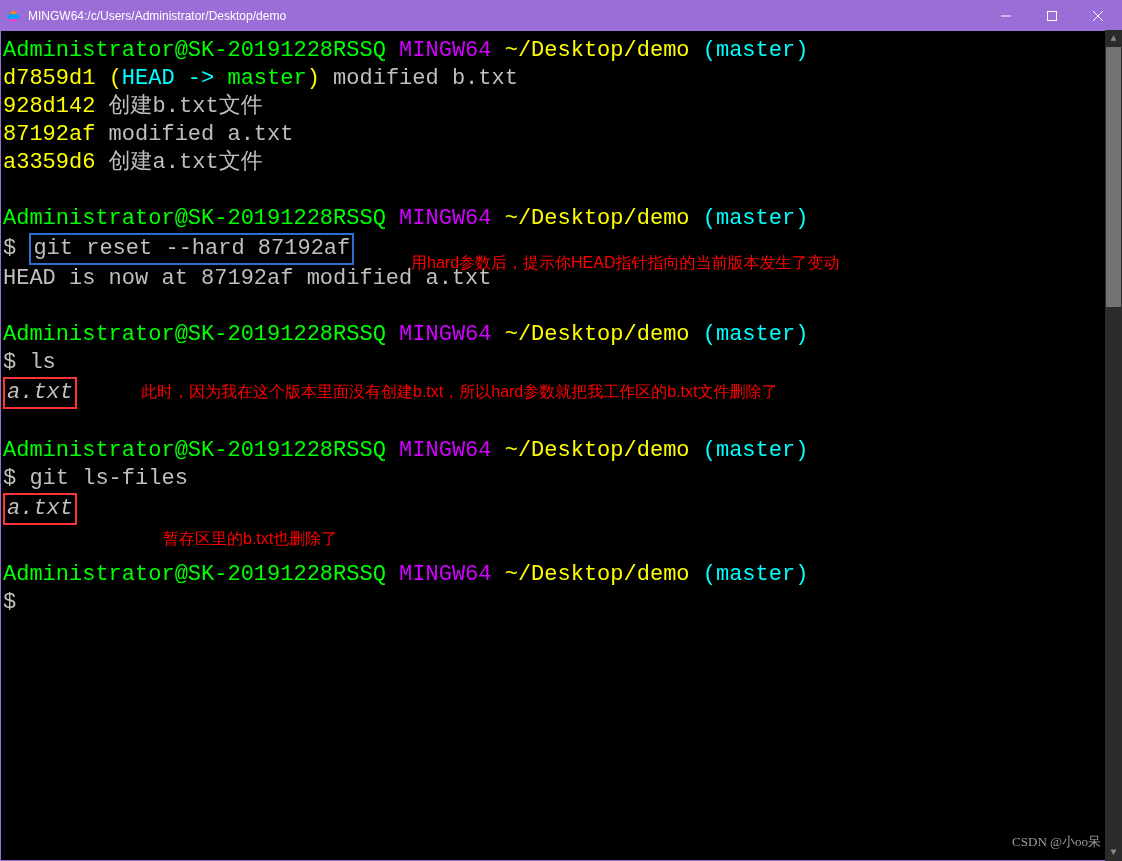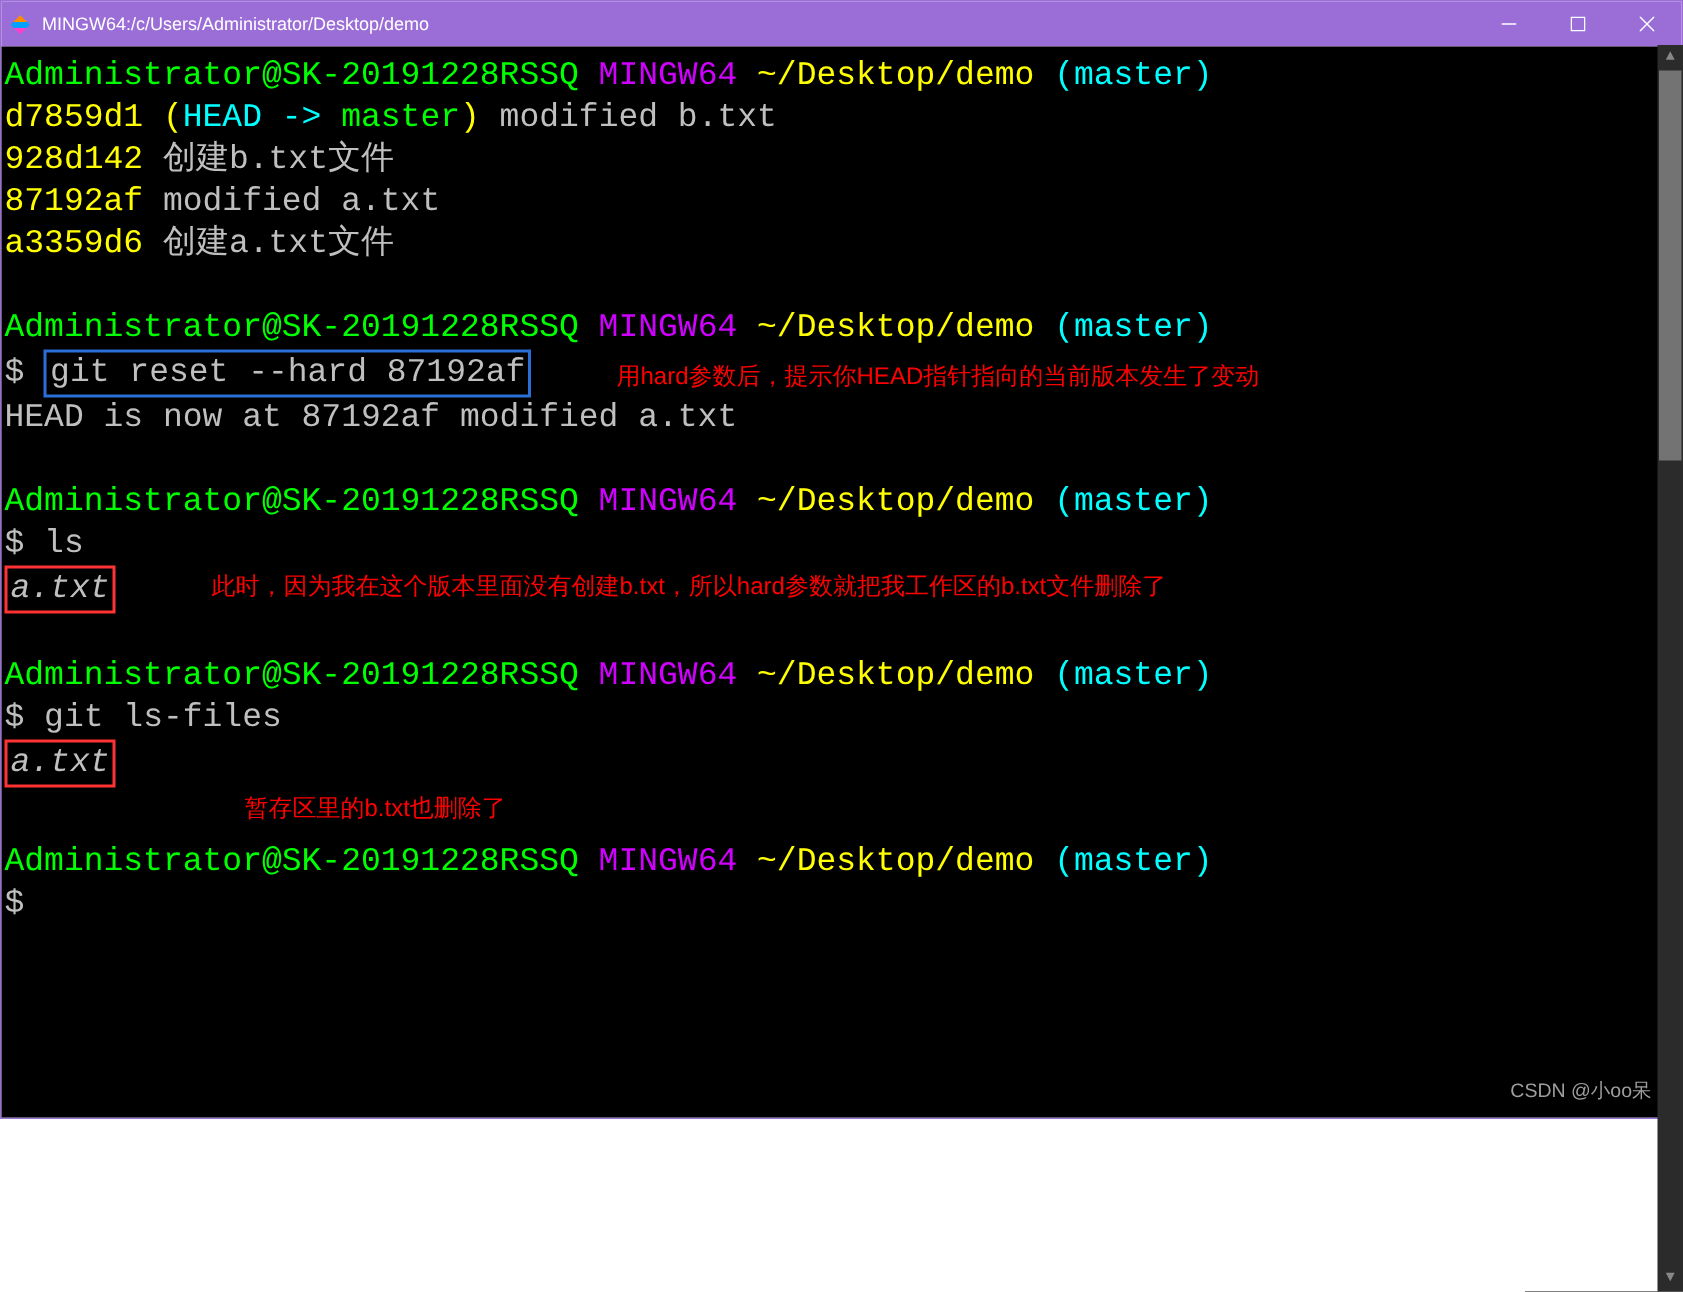--- a/index.html
+++ b/index.html
@@ -1,17 +1,17 @@
 <!DOCTYPE html>
 <html><head>
 <meta charset="utf-8">
 <style>
   * { margin: 0; padding: 0; box-sizing: border-box; }
   html, body { width: 1122px; height: 861px; font-family: Consolas, 'Courier New', monospace; overflow: hidden; }
-  .window { width: 1122px; height: 746px; display: flex; flex-direction: column; border: 1px solid #9b6dd7; }
+  .window { width: 1122px; height: 861px; display: flex; flex-direction: column; border: 1px solid #9b6dd7; }
   .titlebar { height: 30px; background: #9b6dd7; color: #fff; display: flex; align-items: center; font-family: "Segoe UI", Tahoma, sans-serif; font-size: 12px; }
   .titlebar .icon-area { width: 25px; display: flex; justify-content: center; align-items: center; }
   .titlebar .title { flex: 1; padding-left: 2px; }
   .titlebar .controls { display: flex; height: 100%; }
   .titlebar .controls .btn { width: 46px; height: 30px; display: flex; align-items: center; justify-content: center; color: #fff; }
   .terminal { flex: 1; background: #000; color: #bfbfbf; font-size: 22px; line-height: 28px; padding: 16px 0 0 0; overflow: hidden; position: relative; }
   .terminal .content { position: absolute; left: 0; right: 18px; top: 6px; }
   .line { white-space: pre; padding: 0 2px; position: relative; }
   .spacer { height: 28px; }
   .green { color: #00ff00; }
@@ -22,21 +22,21 @@
   .bold { font-weight: normal; }
   .blue-box { border: 2px solid #2a6fd6; padding: 0 2px; display: inline-block; }
   .red-box { border: 2px solid #ff3333; padding: 0 2px; display: inline-block; font-style: italic; }
   .annot { color: #ff0000; font-size: 16px; font-family: "Microsoft YaHei", SimSun, sans-serif; line-height: 20px; }
   .annot-abs { position: absolute; }
   .scrollbar { position: absolute; right: 0; top: 30px; bottom: 0; width: 17px; background: #2b2b2b; }
   .scrollbar .thumb { position: absolute; left: 1px; right: 1px; top: 17px; height: 260px; background: #737373; }
   .scrollbar .arrow { position: absolute; left: 0; right: 0; height: 17px; display: flex; align-items: center; justify-content: center; color: #888; font-size: 10px; }
   .scrollbar .arrow.top { top: 0; }
   .scrollbar .arrow.bottom { bottom: 0; }
-  .watermark { position: absolute; right: 20px; bottom: 4px; color: #9e9e9e; font-family: Liberation Sans, sans-serif; font-size: 13px; }
+  .watermark { position: absolute; right: 20px; bottom: 4px; color: #9e9e9e; font-family: Liberation Serif, serif; font-size: 13px; }
   .icon-diamond { transform: rotate(45deg); width: 9px; height: 9px; background: linear-gradient(135deg, #ff8c00 0 33%, #00a2ff 33% 66%, #ff3ec9 66% 100%); }
 </style>
 </head>
 <body>
 
 <div class="window">
 
   <div class="titlebar">
     <div class="icon-area">
       <div class="icon-diamond"></div>
@@ -67,21 +67,21 @@
 
       <div class="line"><span class="green">Administrator@SK-20191228RSSQ</span><span> </span><span class="magenta">MINGW64</span><span> </span><span class="yellow">~/Desktop/demo</span><span> </span><span class="cyan">(master)</span></div>
       <div class="line"><span class="yellow">d7859d1</span><span> </span><span class="yellow">(</span><span class="cyan bold">HEAD -&gt; </span><span class="green bold">master</span><span class="yellow">)</span><span class="gray"> modified b.txt</span></div>
       <div class="line"><span class="yellow">928d142</span><span class="gray"> 创建b.txt文件</span></div>
       <div class="line"><span class="yellow">87192af</span><span class="gray"> modified a.txt</span></div>
       <div class="line"><span class="yellow">a3359d6</span><span class="gray"> 创建a.txt文件</span></div>
 
       <div class="spacer"></div>
 
       <div class="line"><span class="green">Administrator@SK-20191228RSSQ</span><span> </span><span class="magenta">MINGW64</span><span> </span><span class="yellow">~/Desktop/demo</span><span> </span><span class="cyan">(master)</span></div>
-      <div class="line" style="position:relative;"><span class="gray">$</span><span> </span><span class="blue-box gray">git reset --hard 87192af</span><span class="annot annot-abs" style="left:410px; top:9px;">用hard参数后，提示你HEAD指针指向的当前版本发生了变动</span></div>
+      <div class="line" style="position:relative;"><span class="gray">$</span><span> </span><span class="blue-box gray">git reset --hard 87192af</span><span class="annot annot-abs" style="left:410px; top:20px;">用hard参数后，提示你HEAD指针指向的当前版本发生了变动</span></div>
       <div class="line gray">HEAD is now at 87192af modified a.txt</div>
 
       <div class="spacer"></div>
 
       <div class="line"><span class="green">Administrator@SK-20191228RSSQ</span><span> </span><span class="magenta">MINGW64</span><span> </span><span class="yellow">~/Desktop/demo</span><span> </span><span class="cyan">(master)</span></div>
       <div class="line"><span class="gray">$</span><span> </span><span class="gray">ls</span></div>
       <div class="line" style="position:relative;"><span class="red-box gray">a.txt</span><span class="annot annot-abs" style="left:140px; top:5px;">此时，因为我在这个版本里面没有创建b.txt，所以hard参数就把我工作区的b.txt文件删除了</span></div>
 
       <div class="spacer"></div>
 

